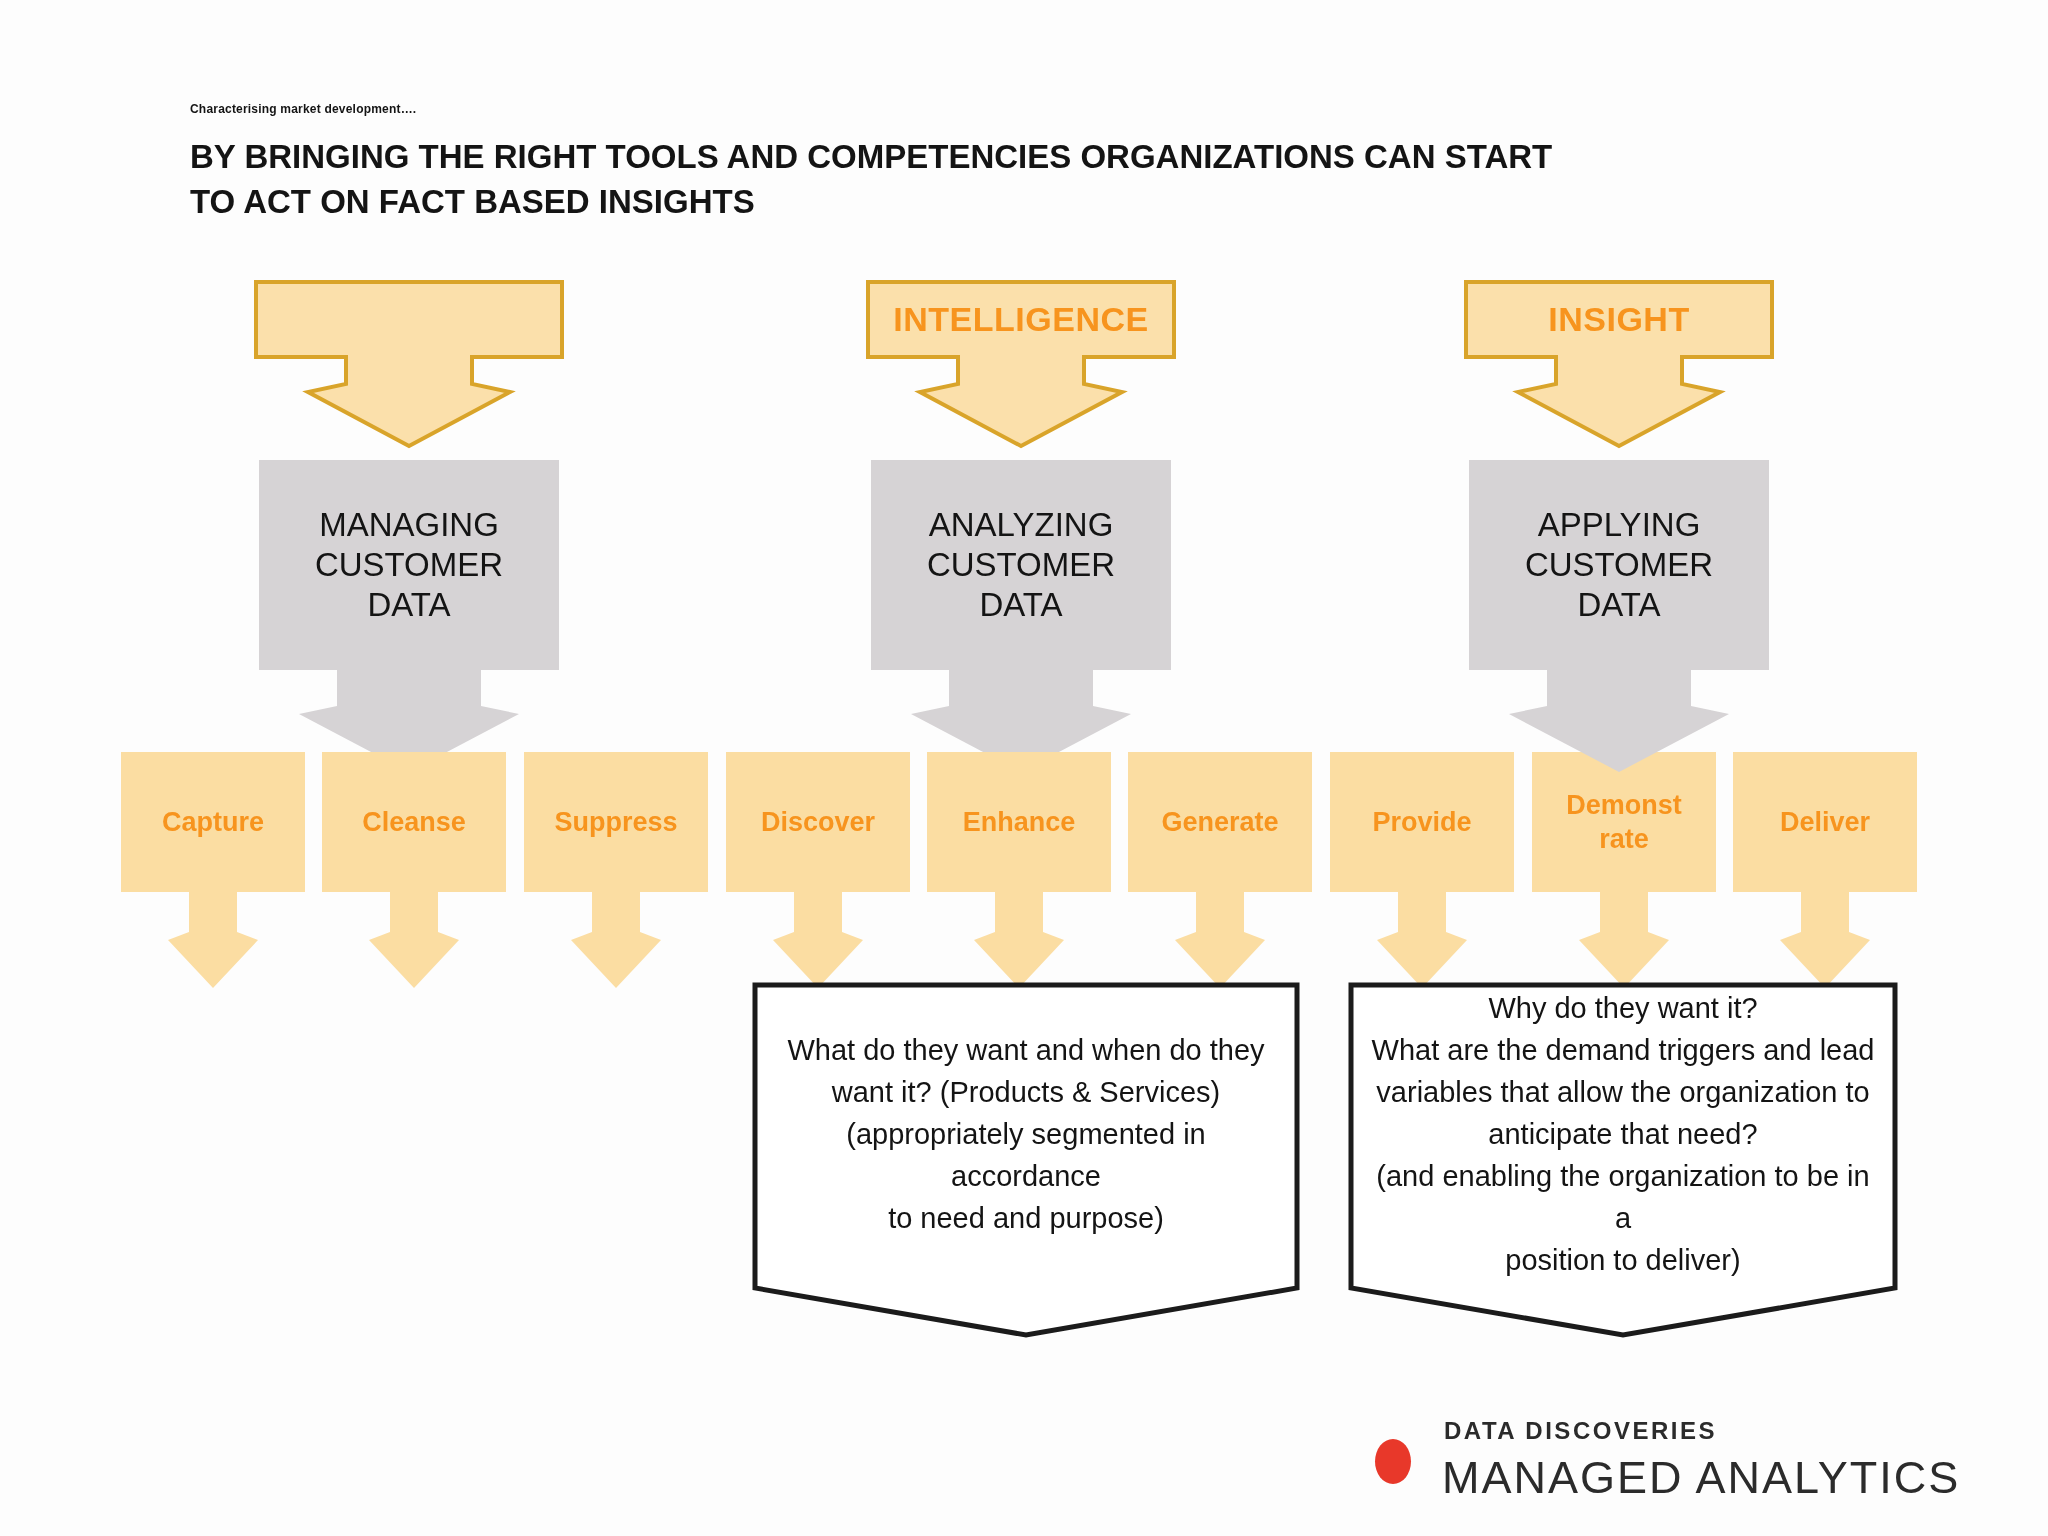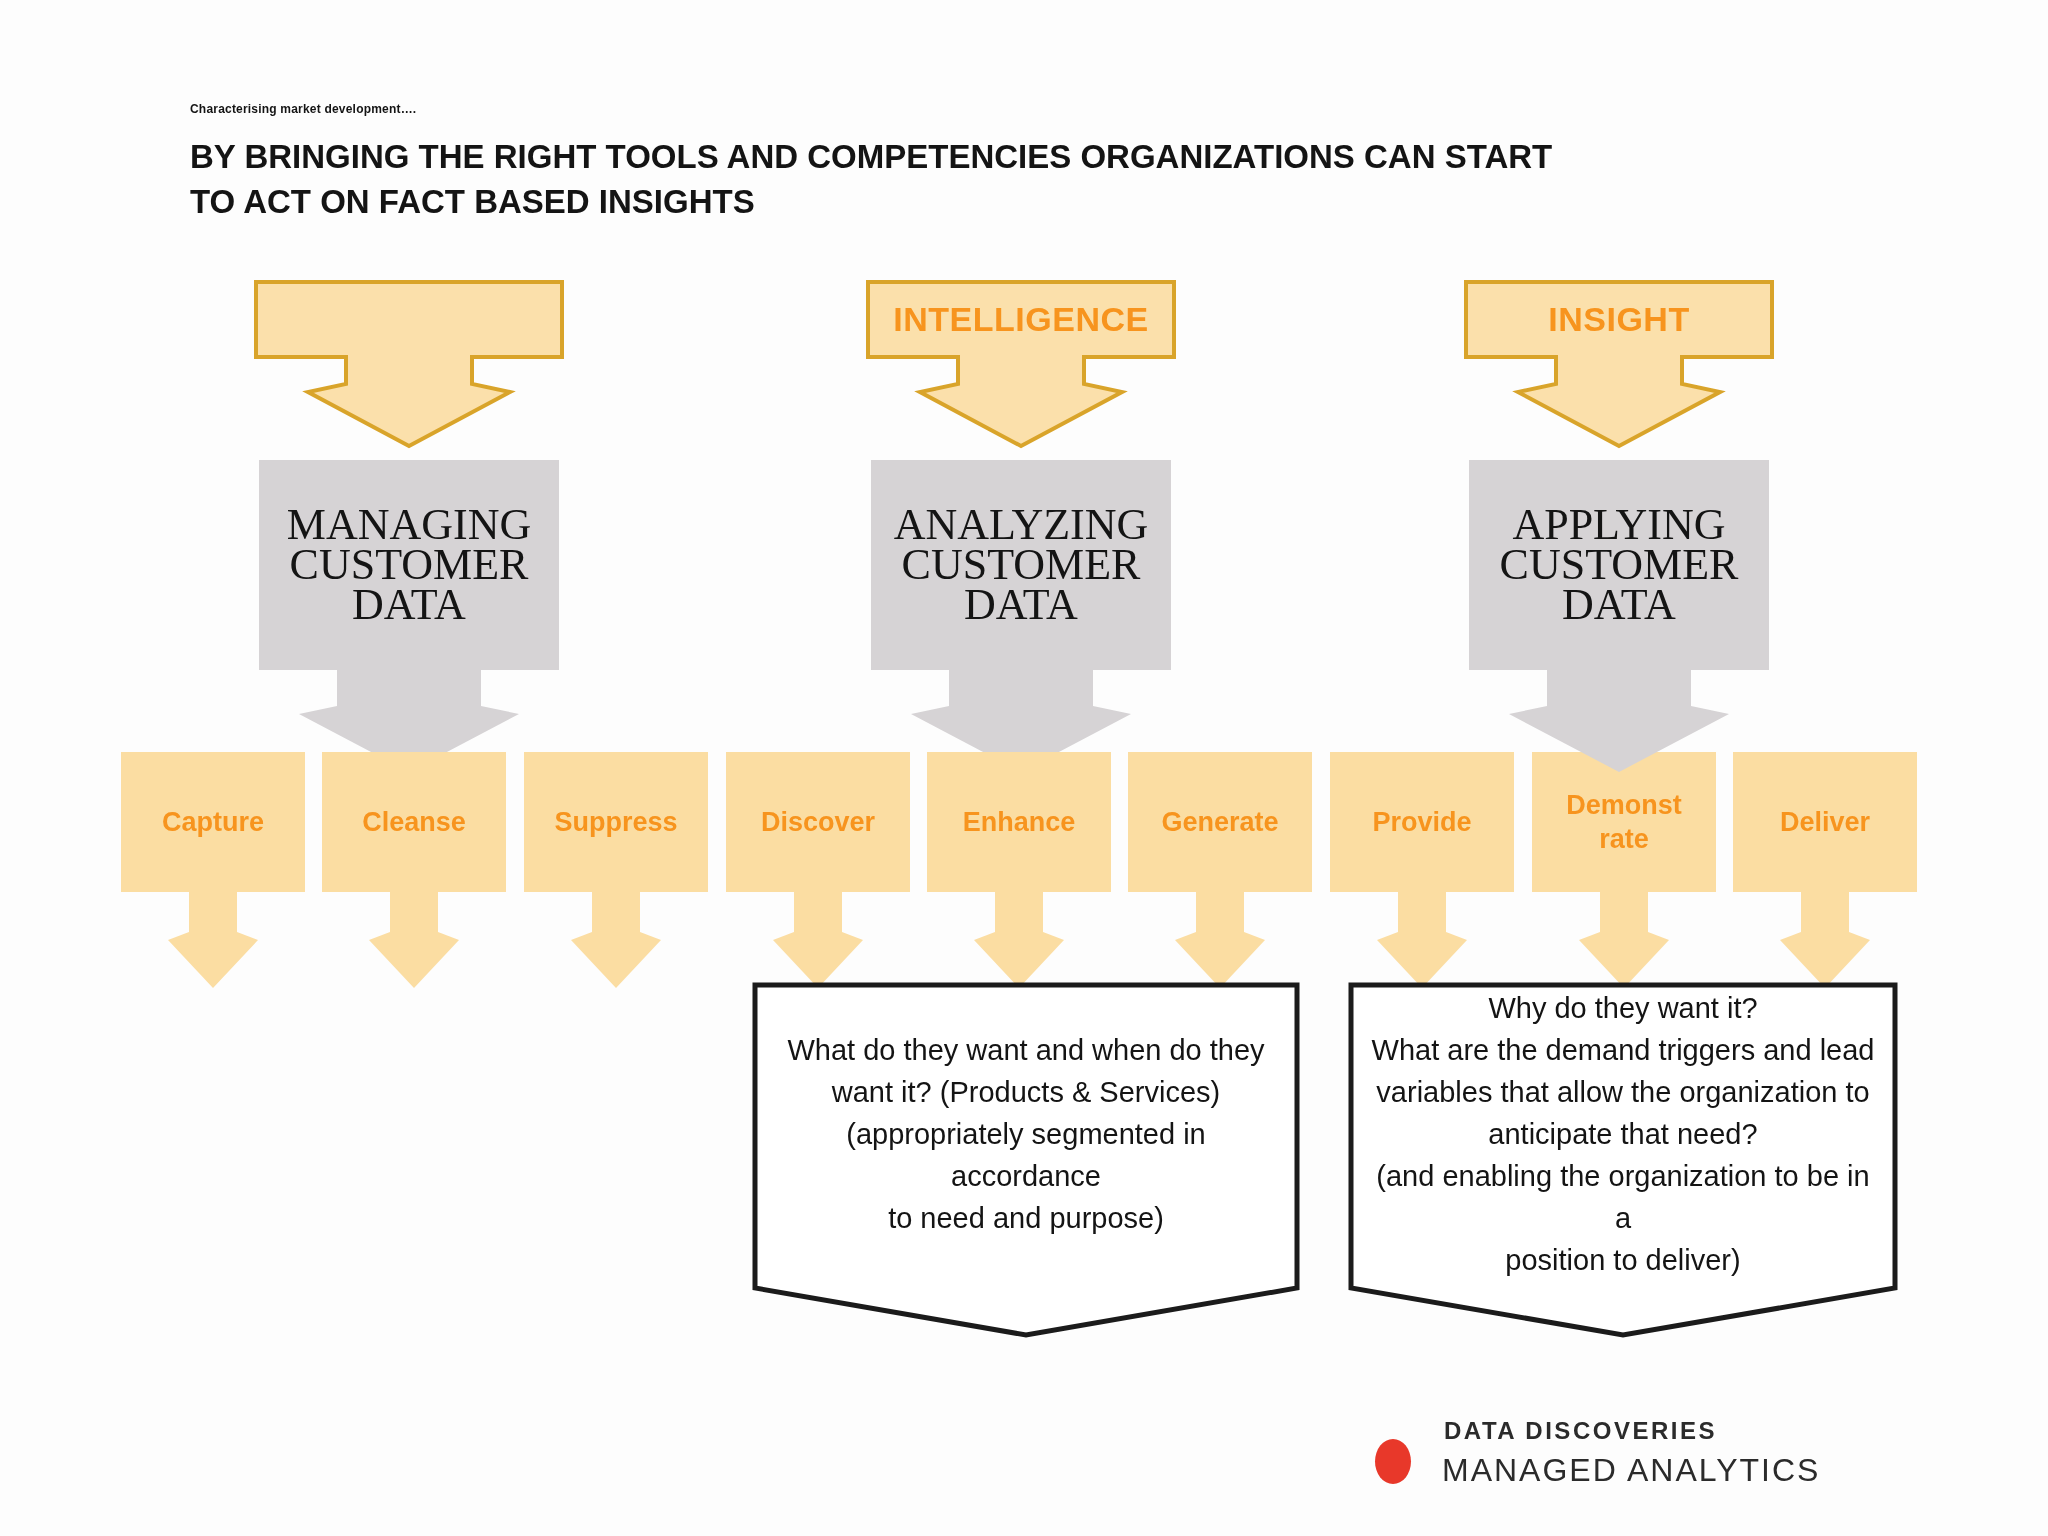--- a/index.html
+++ b/index.html
@@ -26,21 +26,21 @@
   .gray-arrow{fill:var(--gray);}
   .step-arrow{fill:var(--stepFill);}
   .banner-label{
     position:absolute;top:282px;width:306px;height:75px;z-index:2;
     display:flex;align-items:center;justify-content:center;
     font-size:34px;font-weight:bold;color:var(--orange);letter-spacing:.5px;
   }
   .stage-box{
     position:absolute;top:460px;width:300px;height:210px;background:var(--gray);
     z-index:2;display:flex;align-items:center;justify-content:center;text-align:center;
-    font-size:44px;color:var(--ink);line-height:40px;white-space:pre-line;font-family:Liberation Serif, serif;
+    font-size:33px;color:var(--ink);line-height:40px;white-space:pre-line;
   }
   .step-box{
     position:absolute;top:752px;width:184px;height:140px;background:var(--stepFill);
     z-index:3;display:flex;align-items:center;justify-content:center;text-align:center;
     font-size:27px;font-weight:bold;color:var(--orange);line-height:34px;white-space:pre-line;
   }
   .qbox{position:absolute;top:982px;z-index:2;}
   .qbox svg{display:block;}
   .qbox .pennant{fill:#ffffff;stroke:var(--boxBorder);stroke-width:5;stroke-linejoin:miter;}
   .qtext{
@@ -51,21 +51,21 @@
   .logo{position:absolute;left:1375px;top:1411px;z-index:2;}
   .logo-dot{
     position:absolute;left:0;top:28px;width:36px;height:45px;border-radius:50%;
     background:var(--logoRed);
   }
   .logo-tagline{
     position:absolute;left:69px;top:6px;font-size:24px;font-weight:600;
     color:var(--logoInk);letter-spacing:2.5px;white-space:nowrap;
   }
   .logo-name{
-    position:absolute;left:67px;top:41px;font-size:32px;font-weight:400;
+    position:absolute;left:67px;top:41px;font-size:45px;font-weight:400;
     color:var(--logoInk);letter-spacing:2px;white-space:nowrap;
   }
 </style>
 </head>
 <body>
 
 <div class="canvas">
 
   <div class="eyebrow">Characterising market development….</div>
   <div class="title">BY BRINGING THE RIGHT TOOLS AND COMPETENCIES ORGANIZATIONS CAN START

